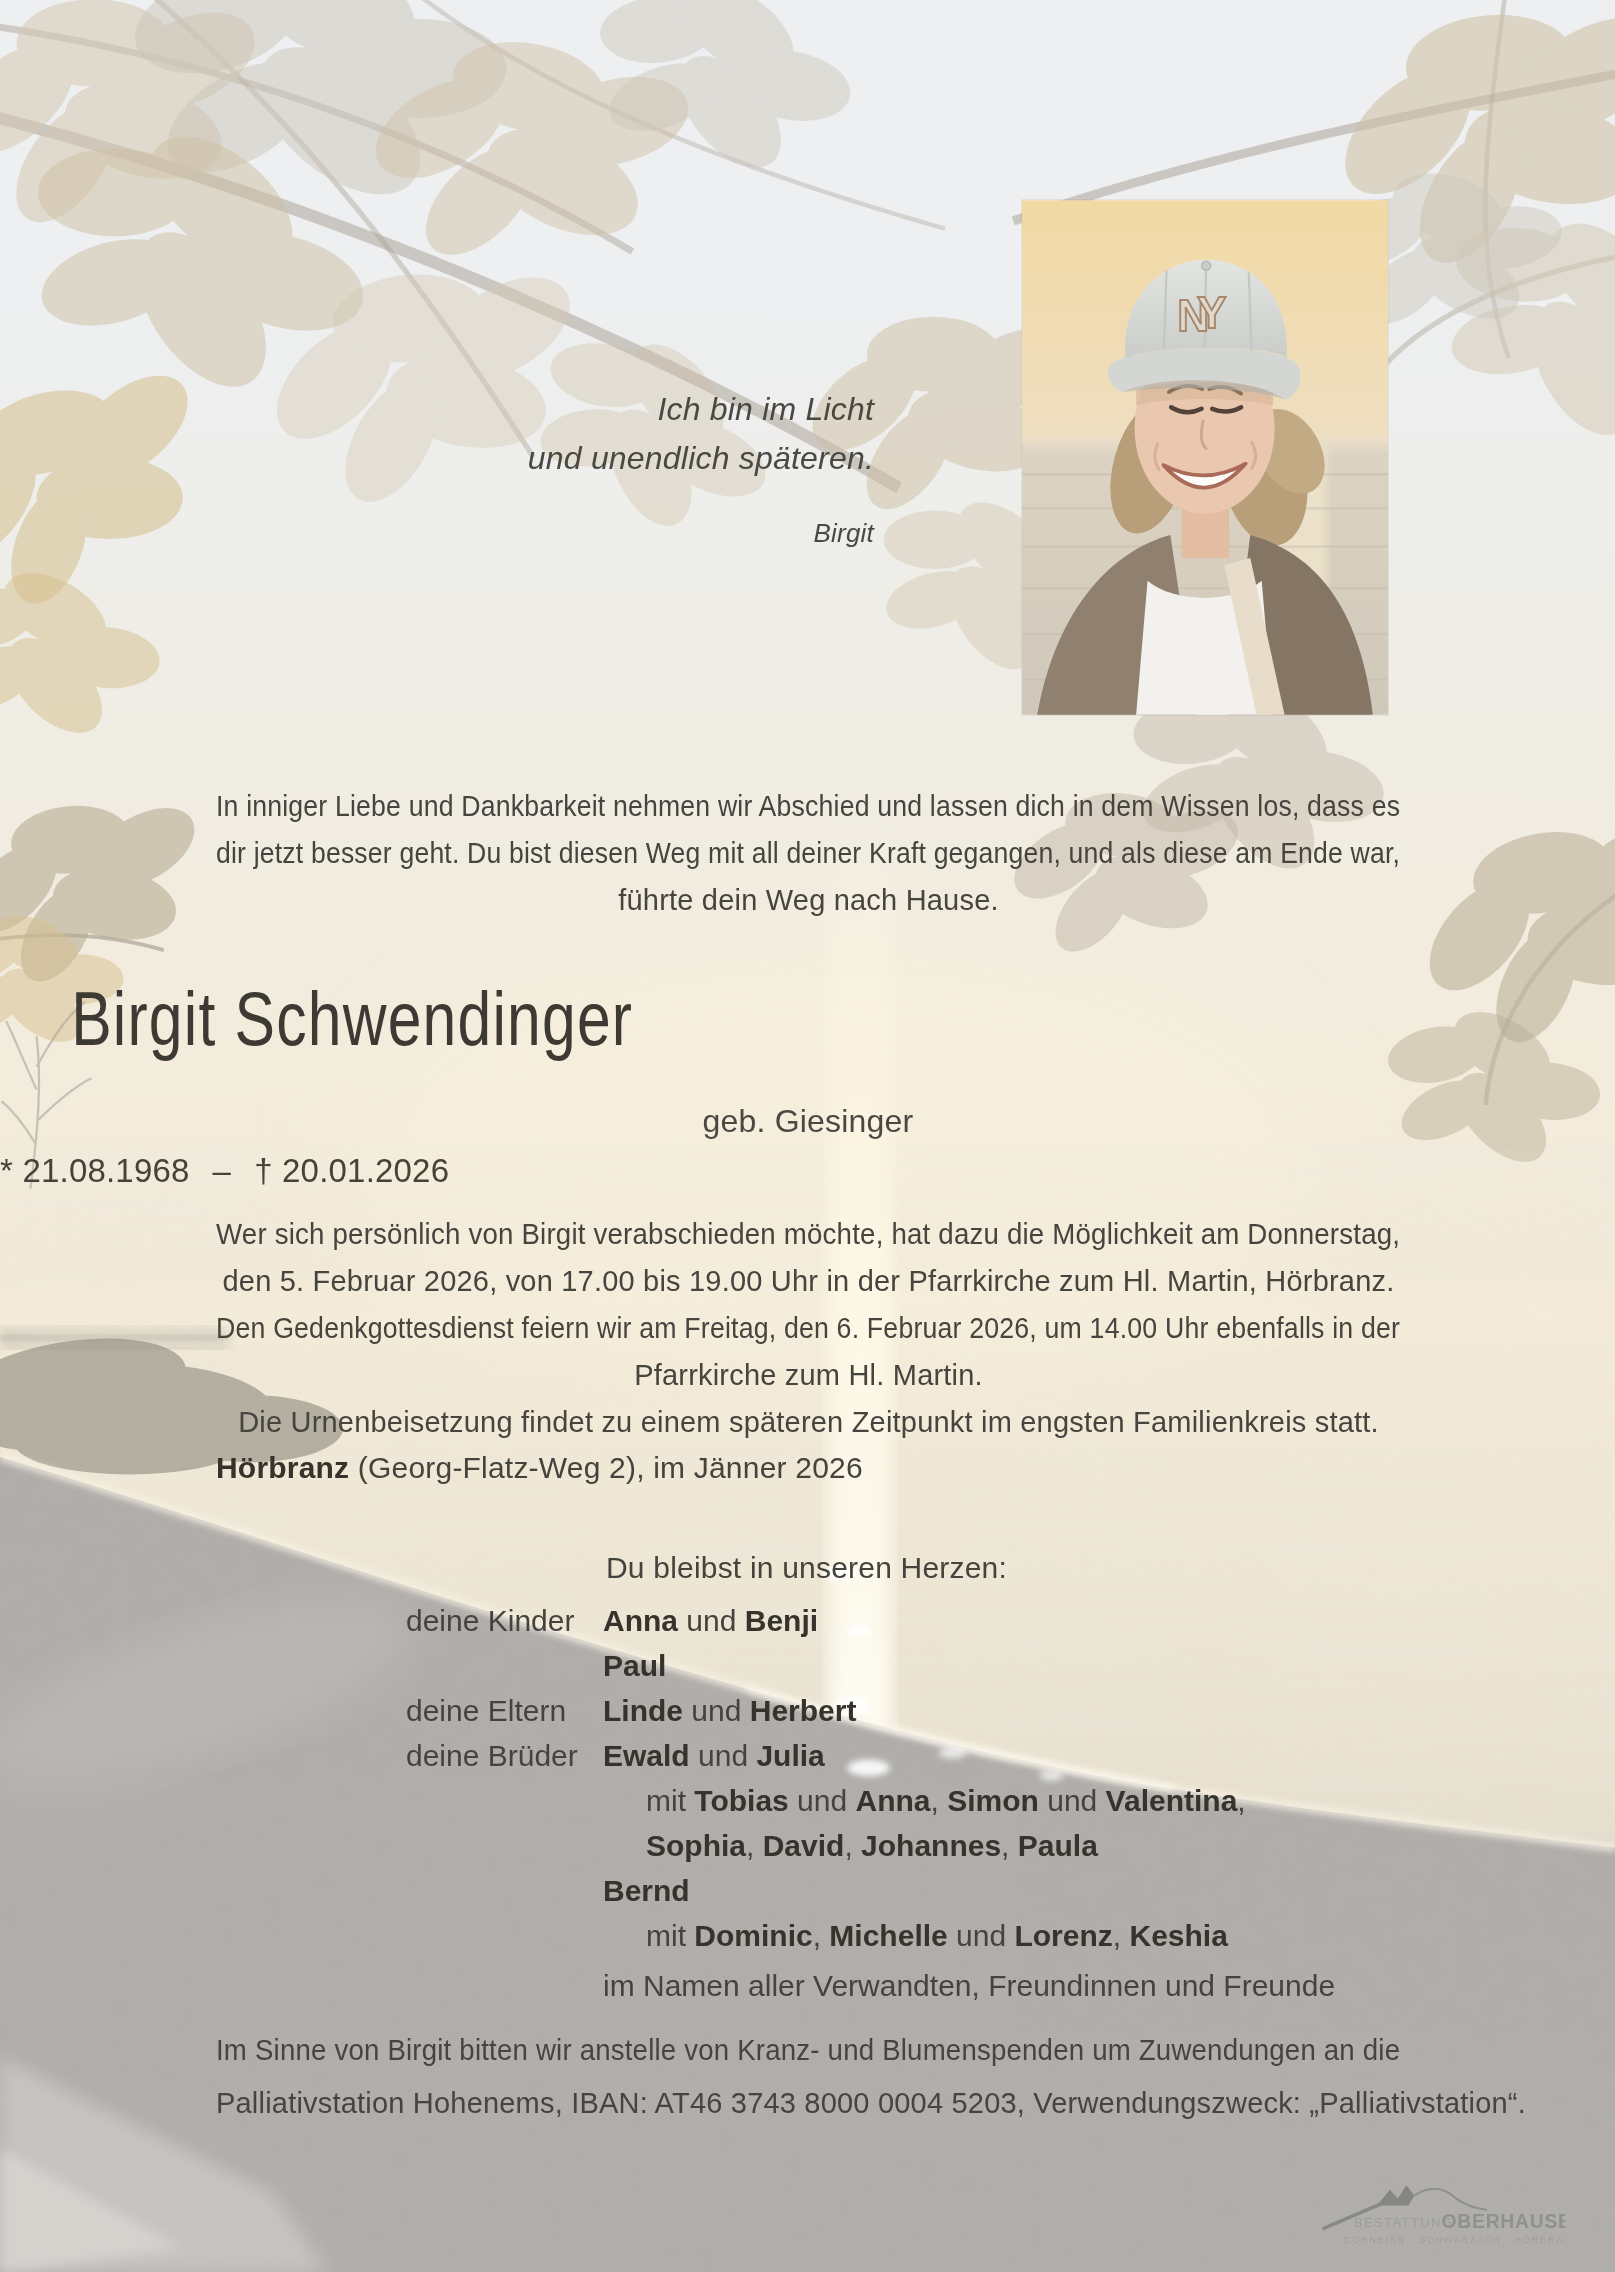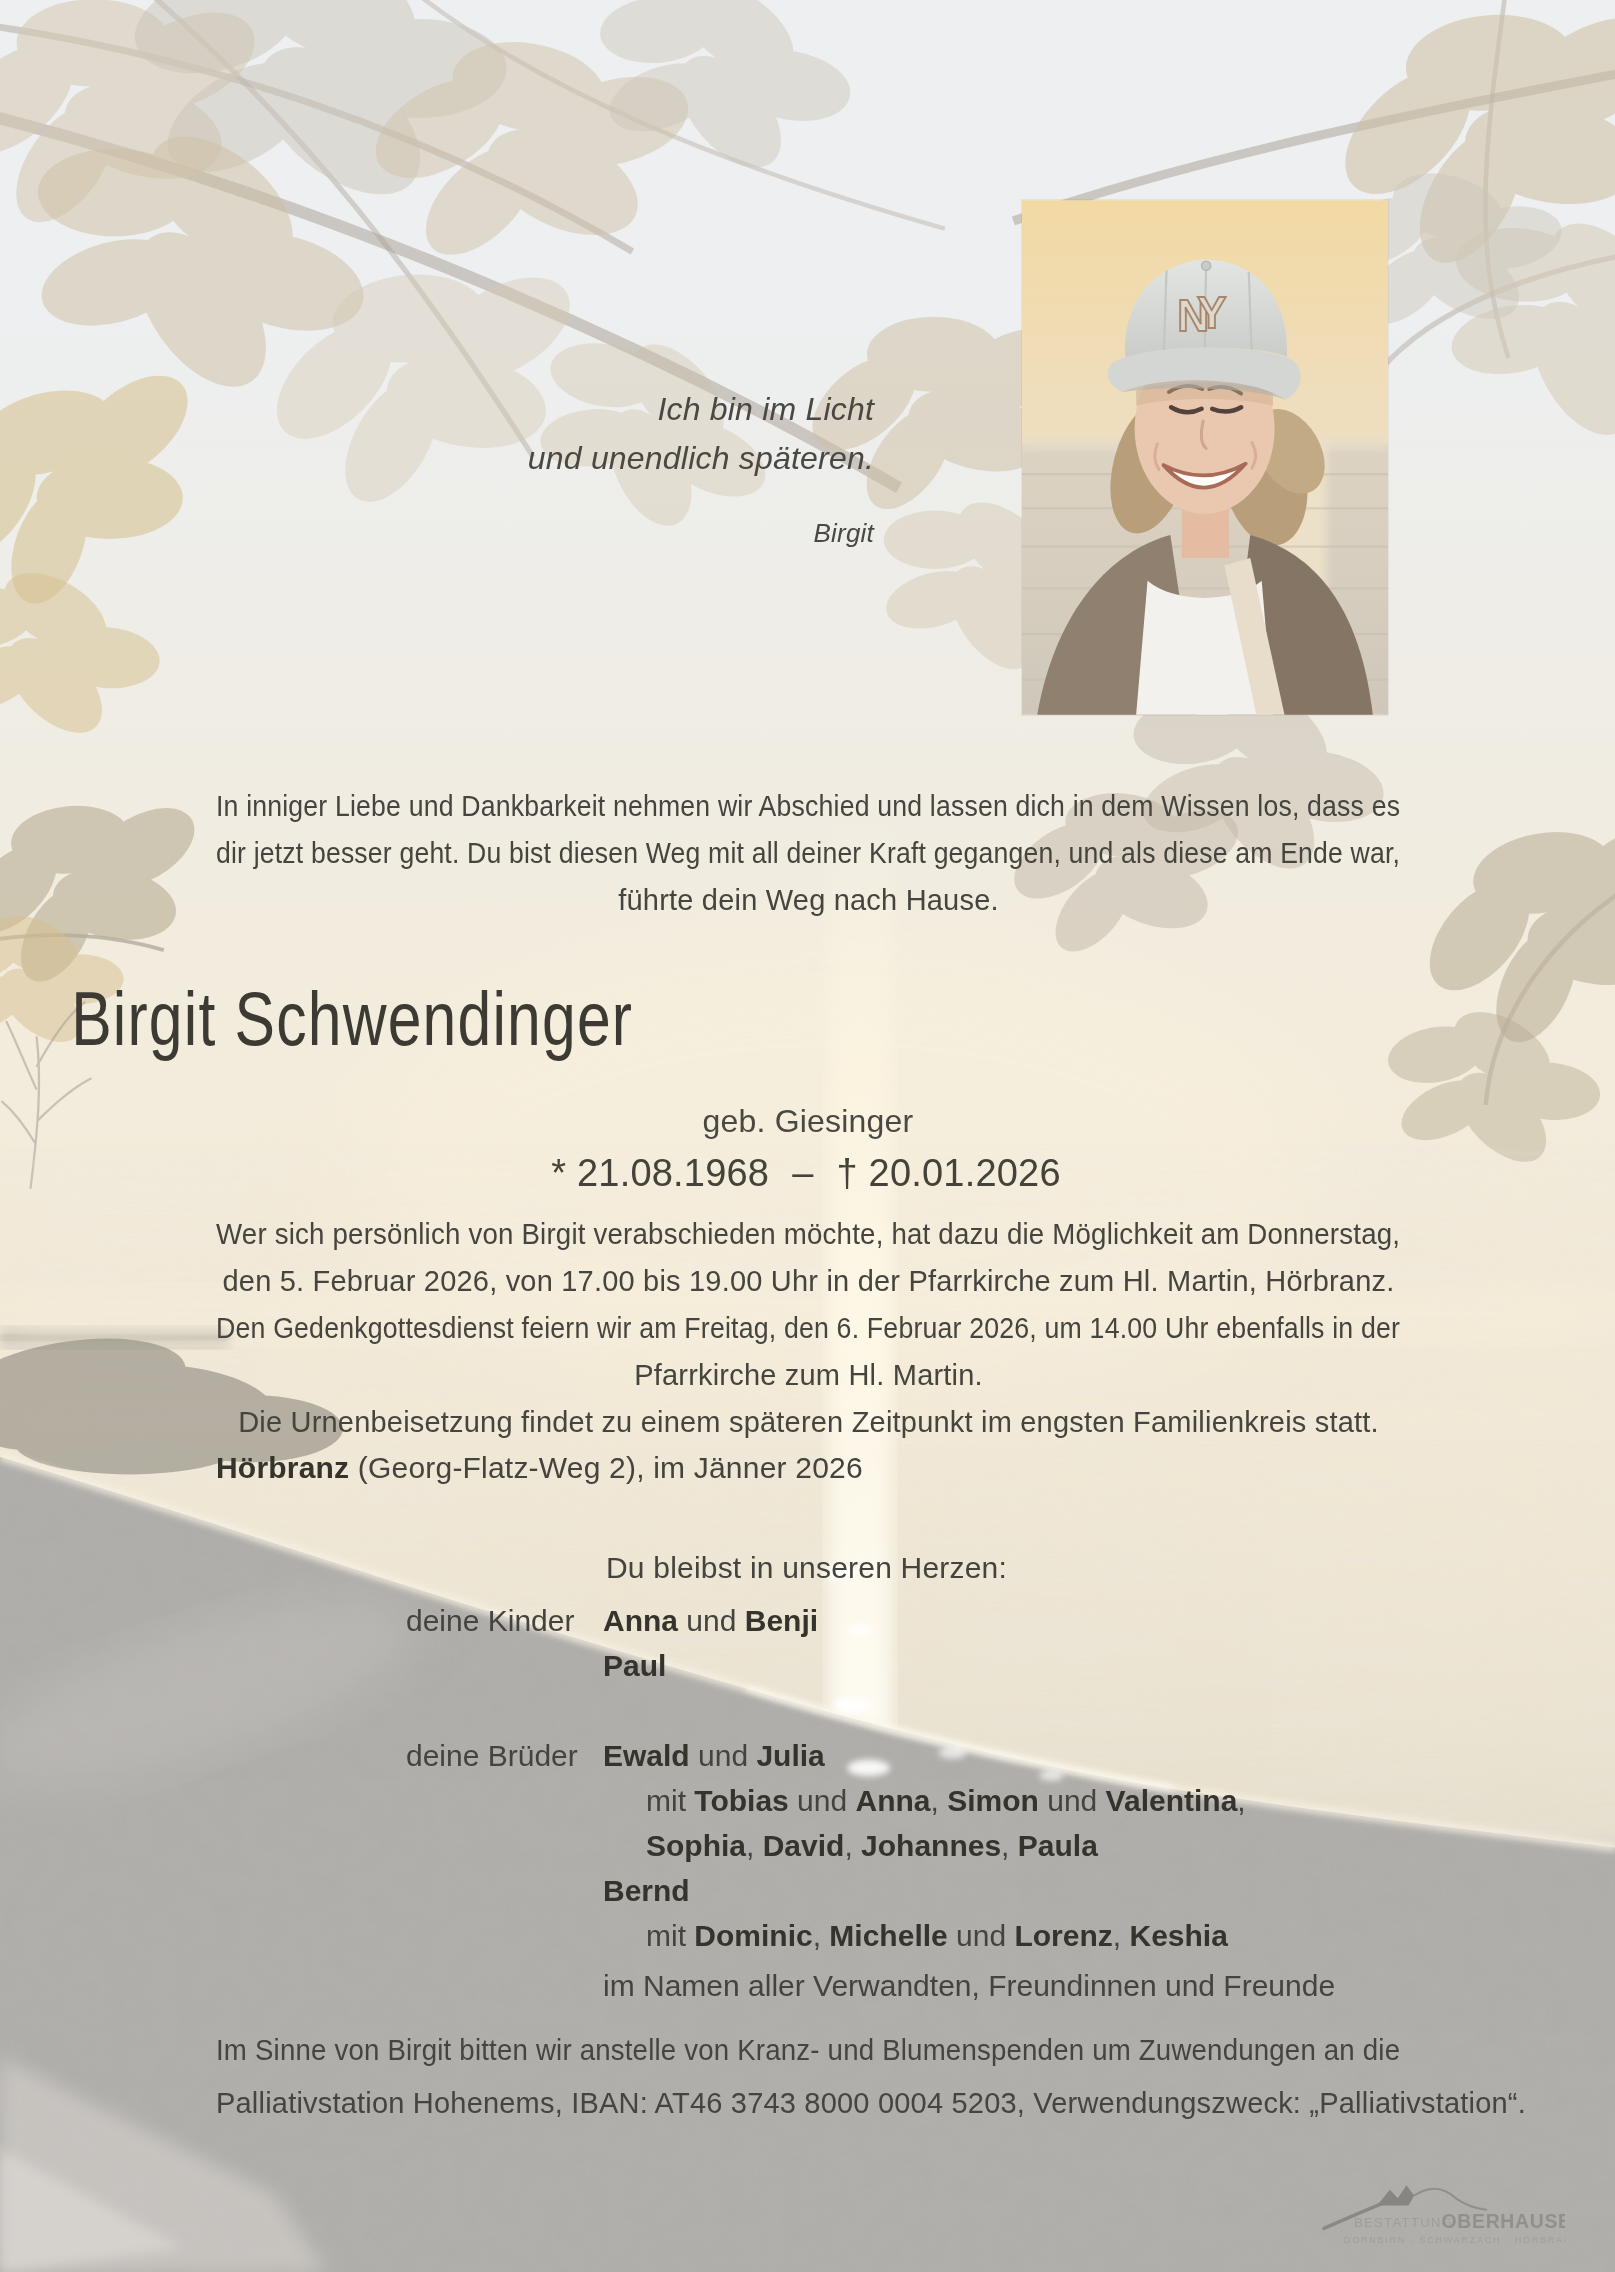--- a/index.html
+++ b/index.html
@@ -13,21 +13,21 @@
   svg.bg-art{position:absolute;left:0;top:0;width:1616px;height:2273px;}
   .txt{position:absolute;letter-spacing:0.2px;}
   .para{left:216px;width:1185px;font-size:29px;line-height:47px;color:#46443e;}
   .line{height:47px;white-space:nowrap;text-align:center;}
   .fit{display:inline-block;white-space:nowrap;transform-origin:left center;}
   .fit.center{transform-origin:center center;}
   .quote{top:385px;right:742px;text-align:right;font-style:italic;font-size:32px;line-height:49px;color:#4a4842;}
   .quote .sig{display:block;font-size:26px;margin-top:26px;}
   .title-wrap{left:0;top:977px;width:1368px;text-align:left;font-size:76px;line-height:84px;color:#3c3a33;letter-spacing:1.5px;}
   .maiden{left:0;top:1103px;width:1616px;text-align:center;font-size:32px;color:#4a4842;}
-  .dates{left:0;top:1152px;width:1612px;text-align:center;font-size:38px;color:#444239;}
+  .dates{left:0;top:1152px;width:1612px;text-align:left;font-size:33px;color:#444239;}
   .dates .sep{display:inline-block;margin:0 23px;}
   .opening{top:783px;}
   .announce{top:1211px;}
   .placedate{left:216px;top:1451px;font-size:30px;}
   .placedate .b{font-weight:700;color:#35332c;}
   .farewell{left:606px;top:1551px;font-size:30px;}
   .fam-row{position:absolute;left:0;width:1616px;height:45px;font-size:30px;white-space:pre-wrap;}
   .fam-label{position:absolute;left:406px;top:0;}
   .fam-val{position:absolute;left:603px;top:0;white-space:pre-wrap;}
   .fam-val.indent{left:646px;}
@@ -291,20 +291,24 @@
 
   <div class="txt farewell">Du bleibst in unseren Herzen:</div>
 
   <div class="fam-row" style="top:1604px;">
     <span class="fam-label">deine Kinder</span>
     <span class="fam-val"><span class="b">Anna</span><span> und </span><span class="b">Benji</span></span>
   </div>
   <div class="fam-row" style="top:1649px;">
     <span class="fam-val"><span class="b">Paul</span></span>
   </div>
+  <div class="fam-row" style="top:1694px;">
+    <span class="fam-label">deine Eltern</span>
+    <span class="fam-val"><span class="b">Linde</span><span> und </span><span class="b">Herbert</span></span>
+  </div>
   <div class="fam-row" style="top:1739px;">
     <span class="fam-label">deine Brüder</span>
     <span class="fam-val"><span class="b">Ewald</span><span> und </span><span class="b">Julia</span></span>
   </div>
   <div class="fam-row" style="top:1784px;">
     <span class="fam-val indent"><span>mit </span><span class="b">Tobias</span><span> und </span><span class="b">Anna</span><span>, </span><span class="b">Simon</span><span> und </span><span class="b">Valentina</span><span>,</span></span>
   </div>
   <div class="fam-row" style="top:1829px;">
     <span class="fam-val indent"><span class="b">Sophia</span><span>, </span><span class="b">David</span><span>, </span><span class="b">Johannes</span><span>, </span><span class="b">Paula</span></span>
   </div>

